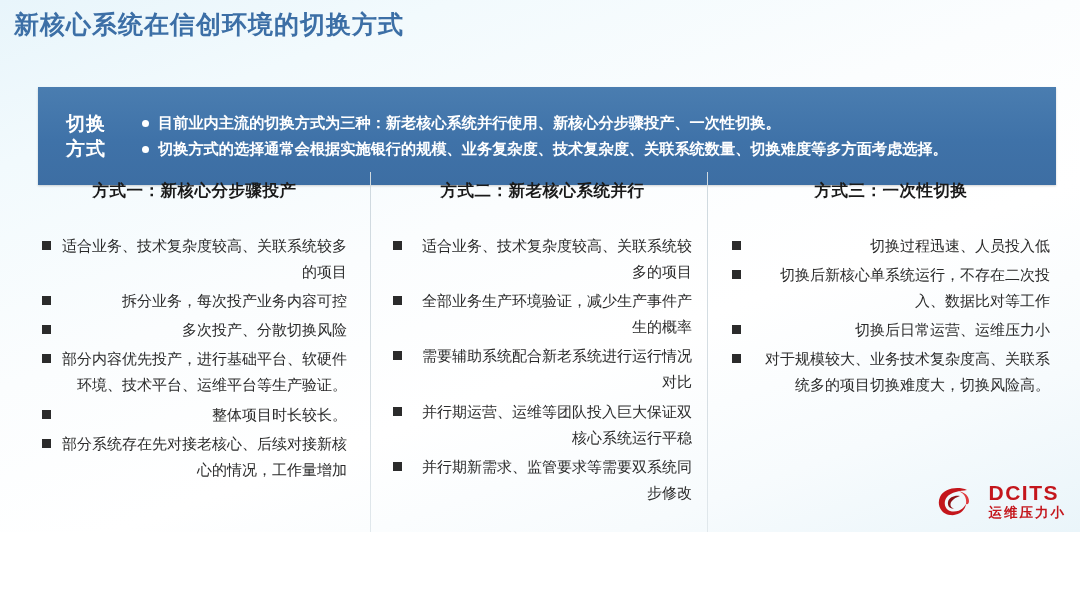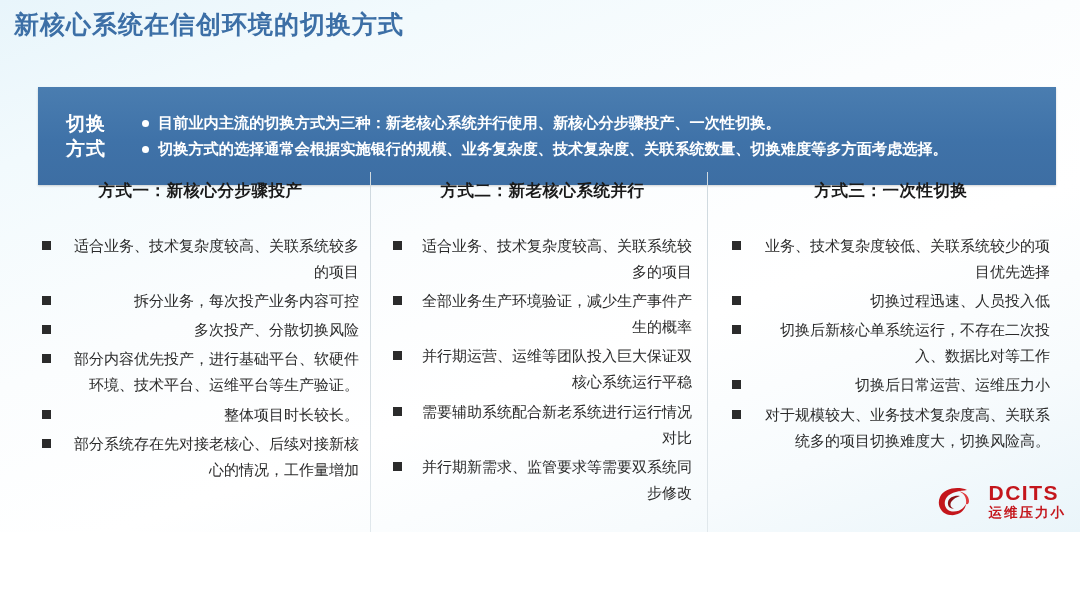--- a/index.html
+++ b/index.html
@@ -95,21 +95,21 @@
     left: 30px;
     top: 172px;
     width: 1030px;
     height: 392px;
     display: flex;
   }
   .column {
     position: relative;
     box-sizing: border-box;
   }
-  .col-1 { width: 341px; padding: 0 12px 0 12px; }
+  .col-1 { width: 341px; padding: 0 24px 0 12px; }
   .col-2 { width: 337px; padding: 0 16px 0 22px; }
   .col-3 { width: 352px; padding: 0 10px 0 24px; }
 
   .col-divider {
     position: absolute;
     top: 0;
     right: 0;
     width: 1px;
     height: 388px;
     background: linear-gradient(180deg, #cfd9df 0%, #d7dfe4 60%, #e3eaee 100%);
@@ -248,41 +248,37 @@
         <li class="bullet">
           <span class="bullet-marker"></span>
           <span class="bullet-text">适合业务、技术复杂度较高、关联系统较多的项目</span>
         </li>
         <li class="bullet">
           <span class="bullet-marker"></span>
           <span class="bullet-text">全部业务生产环境验证，减少生产事件产生的概率</span>
         </li>
         <li class="bullet">
           <span class="bullet-marker"></span>
+          <span class="bullet-text">需要辅助系统配合新老系统进行运行情况对比</span>
+        </li>
+        <li class="bullet">
+          <span class="bullet-marker"></span>
           <span class="bullet-text">并行期运营、运维等团队投入巨大保证双核心系统运行平稳</span>
-        </li>
-        <li class="bullet">
-          <span class="bullet-marker"></span>
-          <span class="bullet-text">需要辅助系统配合新老系统进行运行情况对比</span>
         </li>
         <li class="bullet">
           <span class="bullet-marker"></span>
           <span class="bullet-text">并行期新需求、监管要求等需要双系统同步修改</span>
         </li>
       </ul>
       <div class="col-divider"></div>
     </div>
 
     <div class="column col-3">
       <div class="col-heading">方式三：一次性切换</div>
       <ul class="bullets">
-        <li class="bullet">
-          <span class="bullet-marker"></span>
-          <span class="bullet-text">业务、技术复杂度较低、关联系统较少的项目优先选择</span>
-        </li>
         <li class="bullet">
           <span class="bullet-marker"></span>
           <span class="bullet-text">切换过程迅速、人员投入低</span>
         </li>
         <li class="bullet">
           <span class="bullet-marker"></span>
           <span class="bullet-text">切换后新核心单系统运行，不存在二次投入、数据比对等工作</span>
         </li>
         <li class="bullet">
           <span class="bullet-marker"></span>

